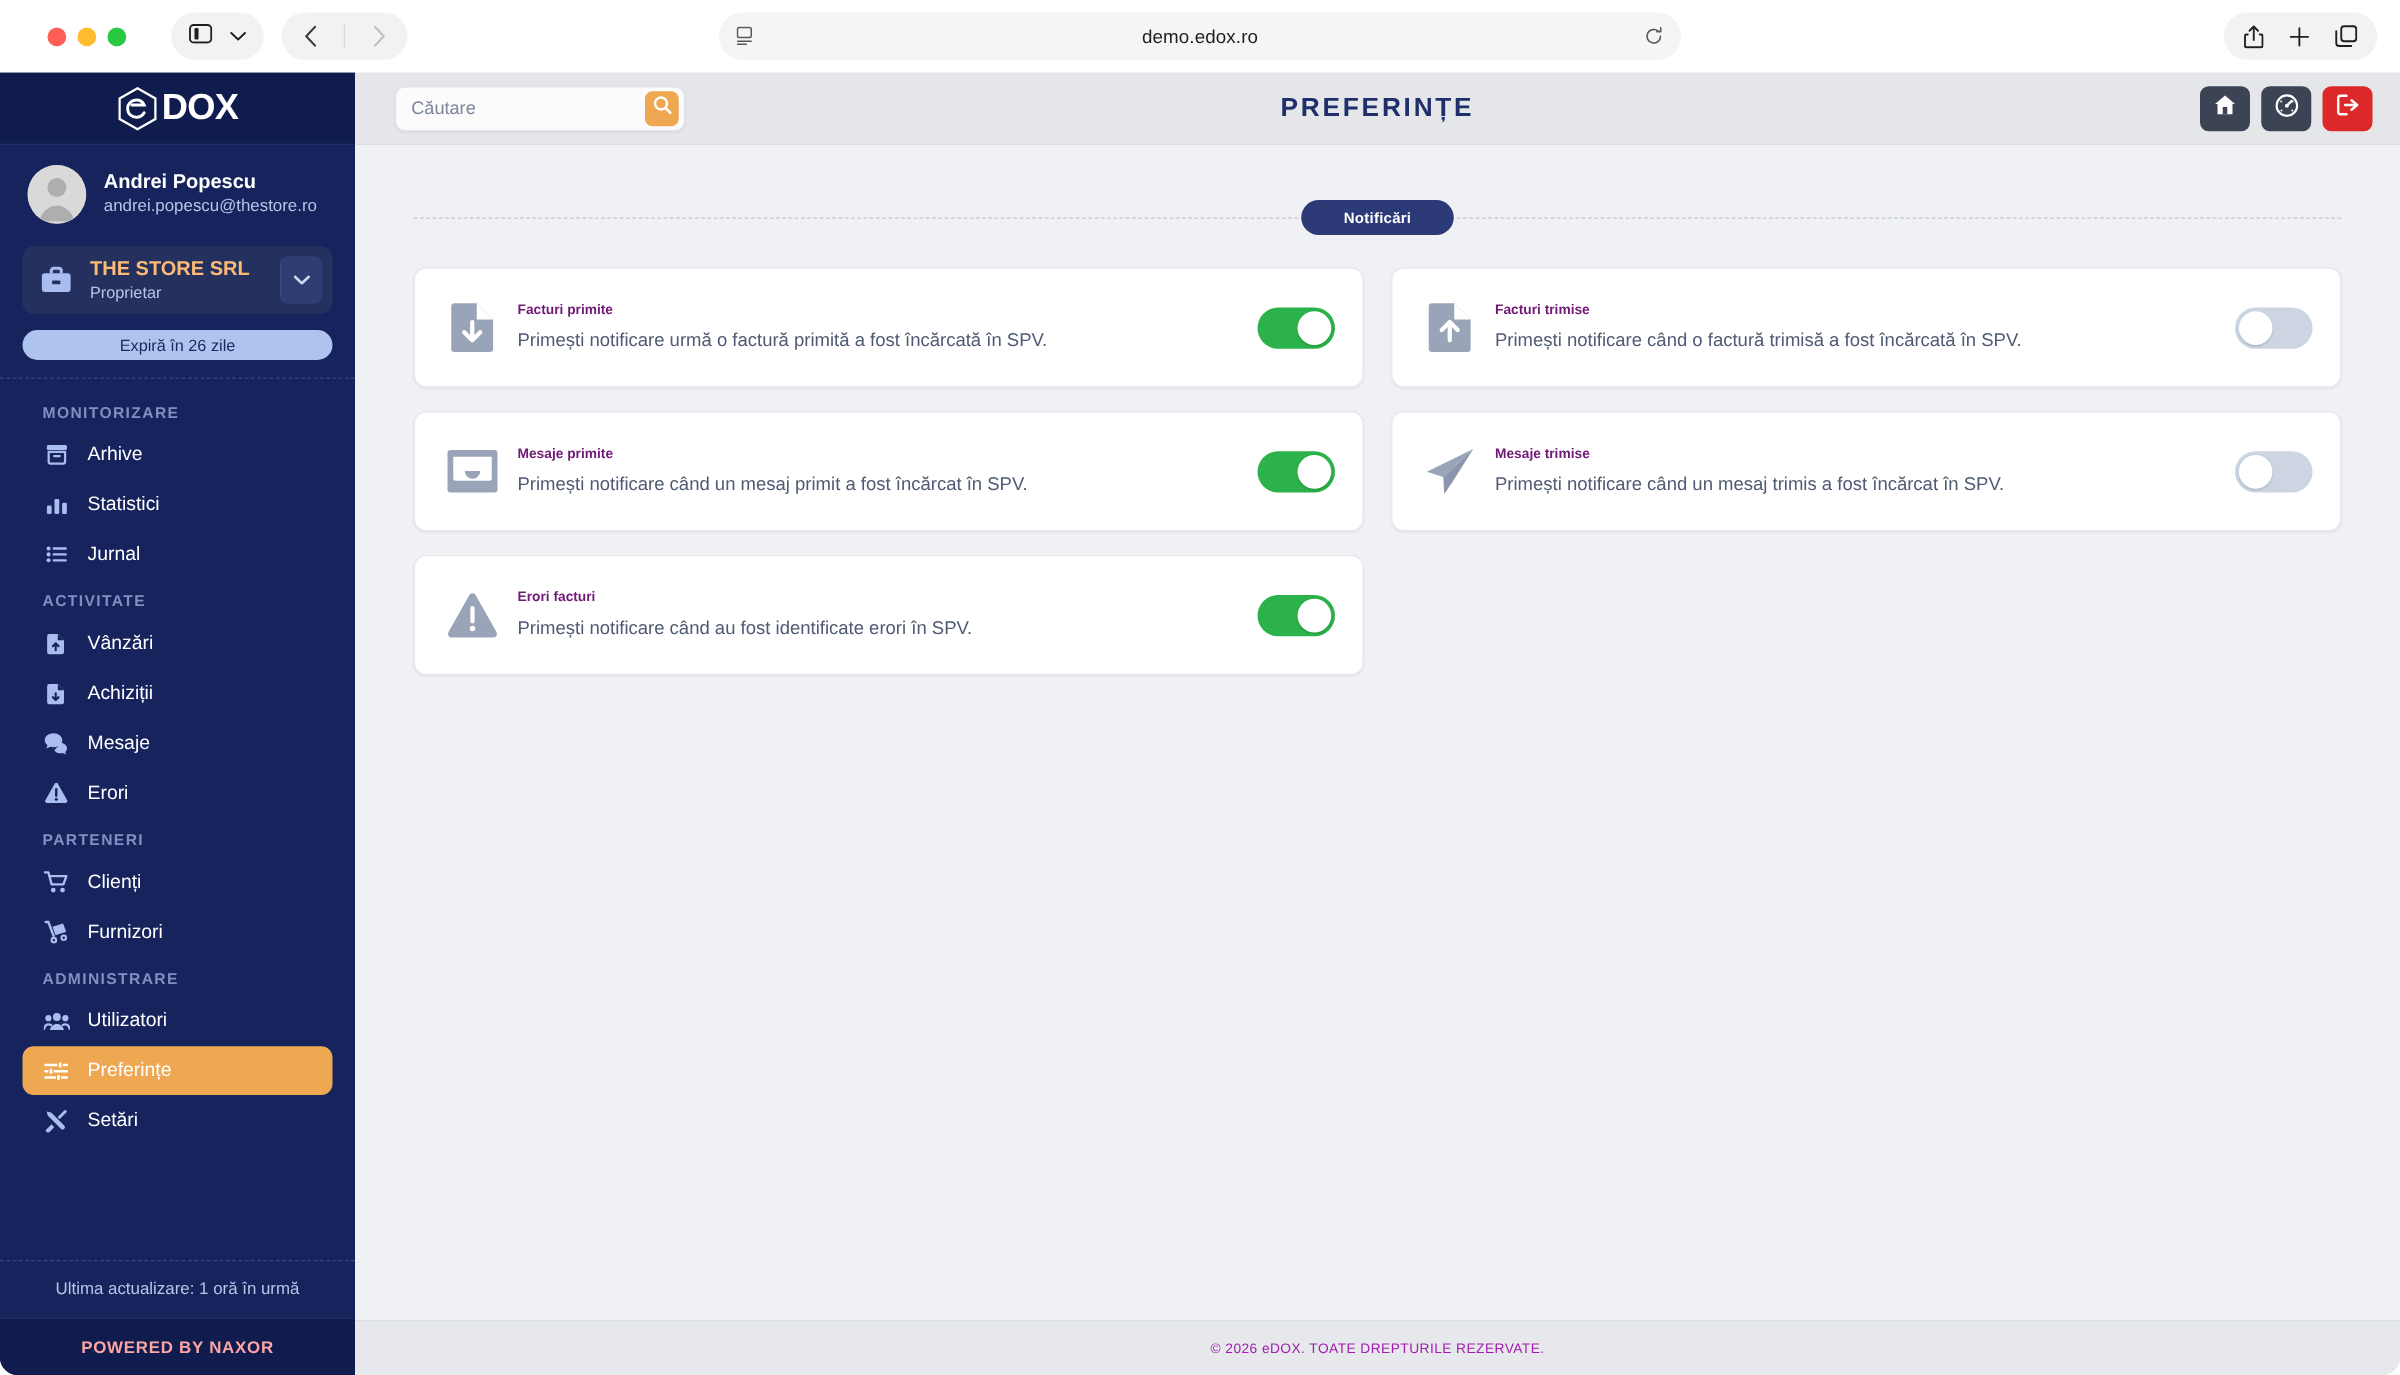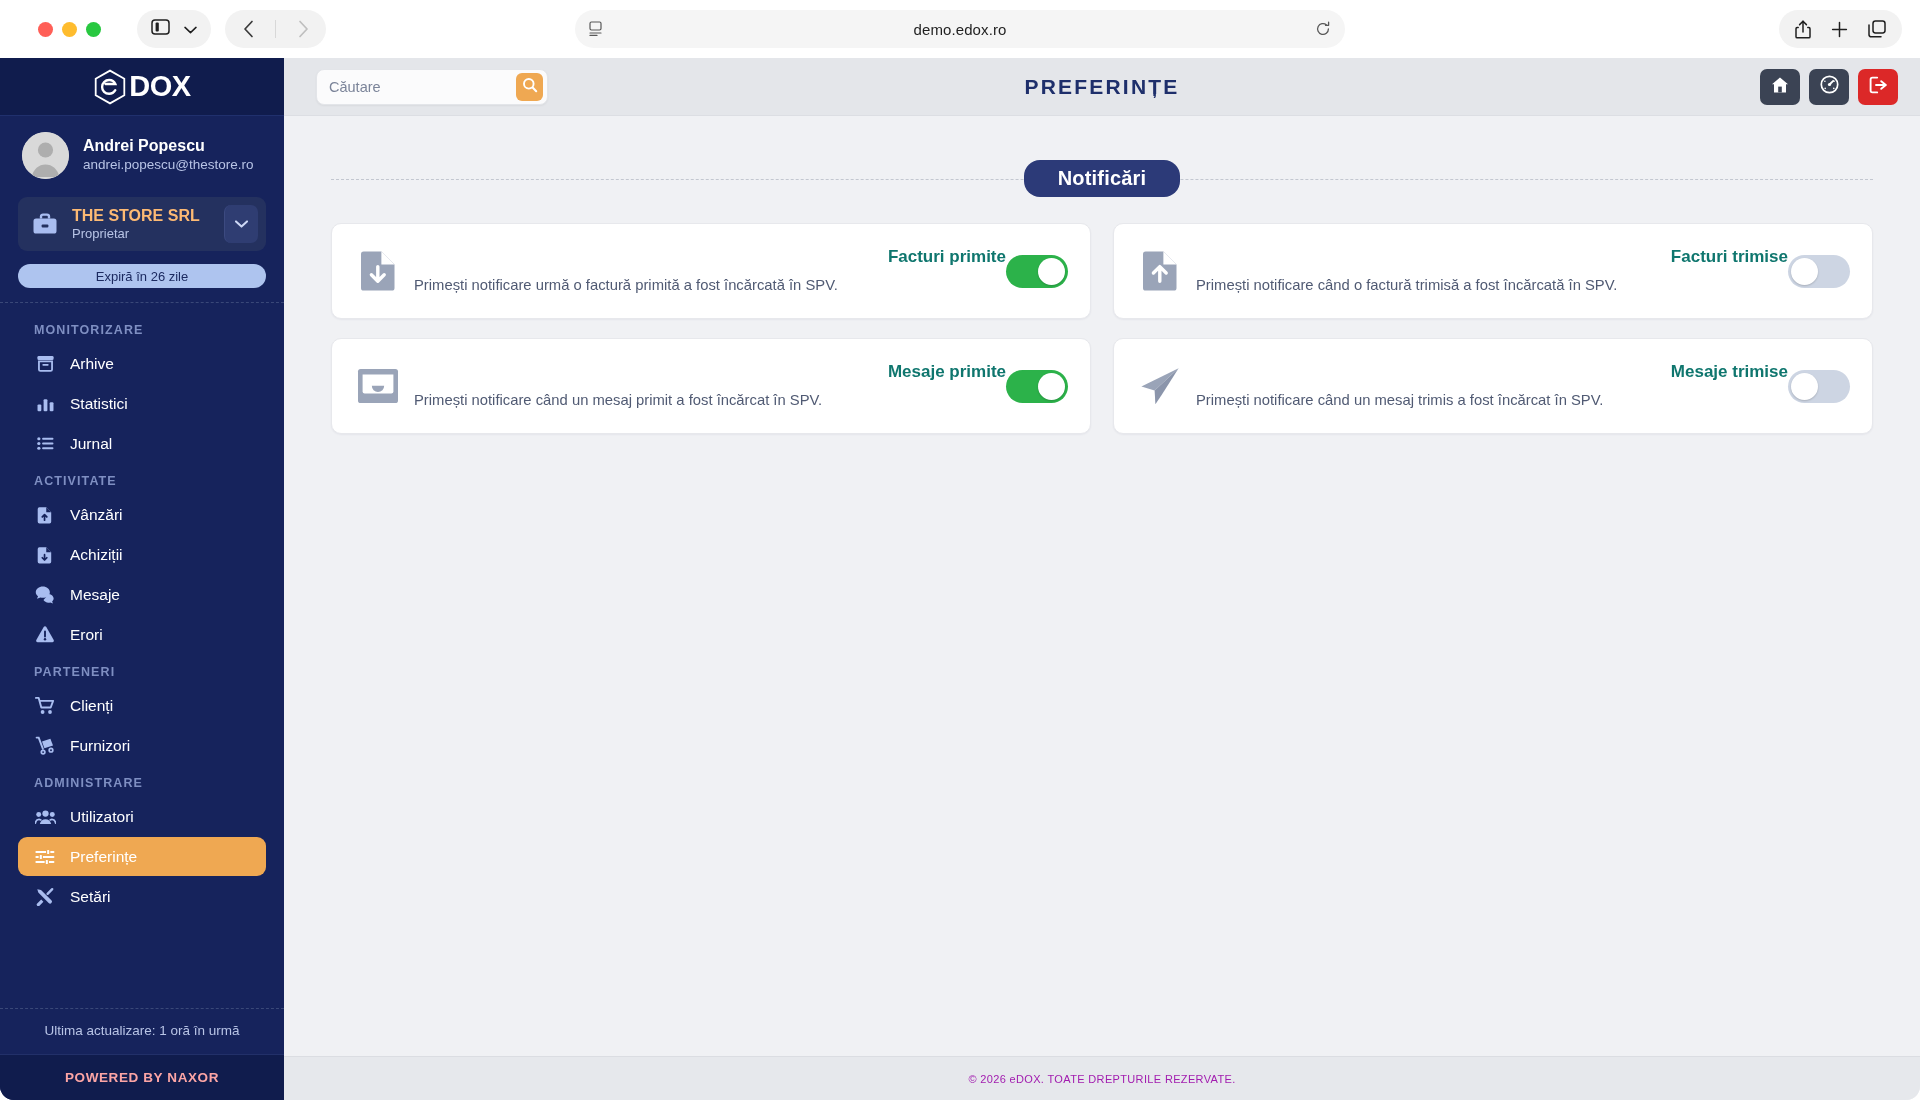--- a/index.html
+++ b/index.html
@@ -260,21 +260,21 @@
   .tabs-row::before {
     content: ""; position: absolute; left: 0; right: 0; top: 50%;
     border-top: 1px dashed #c3c7d0;
   }
   .tab-pill {
     position: relative; z-index: 2;
     background: #2c3a78;
     color: #ffffff;
     border-radius: 16px;
     padding: 7px 34px;
-    font-size: 20px; font-weight: bold;
+    font-size: 12px; font-weight: bold;
     letter-spacing: .2px;
   }
 
   .cards-grid {
     margin: 26px 47px 0 47px;
     display: grid;
     grid-template-columns: 1fr 1fr;
     column-gap: 22px;
     row-gap: 19px;
     align-items: start;
@@ -287,21 +287,21 @@
     display: flex; align-items: center;
     padding: 0 22px 0 24px;
     box-shadow: 0 1px 2px rgba(16,28,77,.05);
   }
   .card-ico {
     width: 44px; flex: 0 0 44px;
     display: flex; align-items: center; justify-content: center;
     color: #9aa4b8;
   }
   .card-body { flex: 1; margin-left: 14px; min-width: 0; }
-  .card-title { font-size: 17px; font-weight: bold; color: #0f766e; line-height: 1.3; text-align: right; }
+  .card-title { font-size: 11px; font-weight: bold; color: #701a75; line-height: 1.3; }
   .card-desc { font-size: 14.8px; color: #505a73; margin-top: 8px; line-height: 1.3; }
 
   .toggle {
     width: 62px; height: 33px;
     border-radius: 17px;
     background: #cdd5e3;
     position: relative;
     flex: 0 0 62px;
   }
   .toggle .knob {
@@ -712,20 +712,36 @@
             </div>
             <div class="card-body">
               <div class="card-title">Mesaje trimise</div>
               <div class="card-desc">Primești notificare când un mesaj trimis a fost încărcat în SPV.</div>
             </div>
             <div class="toggle">
                 <div class="knob"></div>
               </div>
           </div>
 
+          <div class="card">
+            <div class="card-ico">
+              <svg width="42" height="38" viewBox="0 0 42 38" fill="none">
+                <path d="M18.4 3.1a3 3 0 0 1 5.2 0l16.6 29.4a3 3 0 0 1-2.6 4.5H4.4a3 3 0 0 1-2.6-4.5z" fill="#9aa4b8"></path>
+                <path d="M21 13.4v10.6" stroke="#ffffff" stroke-width="3.4" stroke-linecap="round"></path>
+                <circle cx="21" cy="29.8" r="2.2" fill="#ffffff"></circle>
+              </svg>
+            </div>
+            <div class="card-body">
+              <div class="card-title">Erori facturi</div>
+              <div class="card-desc">Primești notificare când au fost identificate erori în SPV.</div>
+            </div>
+            <div class="toggle on">
+                <div class="knob"></div>
+              </div>
+          </div>
 
         </div>
       </div>
 
       <div class="footer">© 2026 eDOX. TOATE DREPTURILE REZERVATE.</div>
     </div>
   </div>
 </div>
 
 </body></html>

